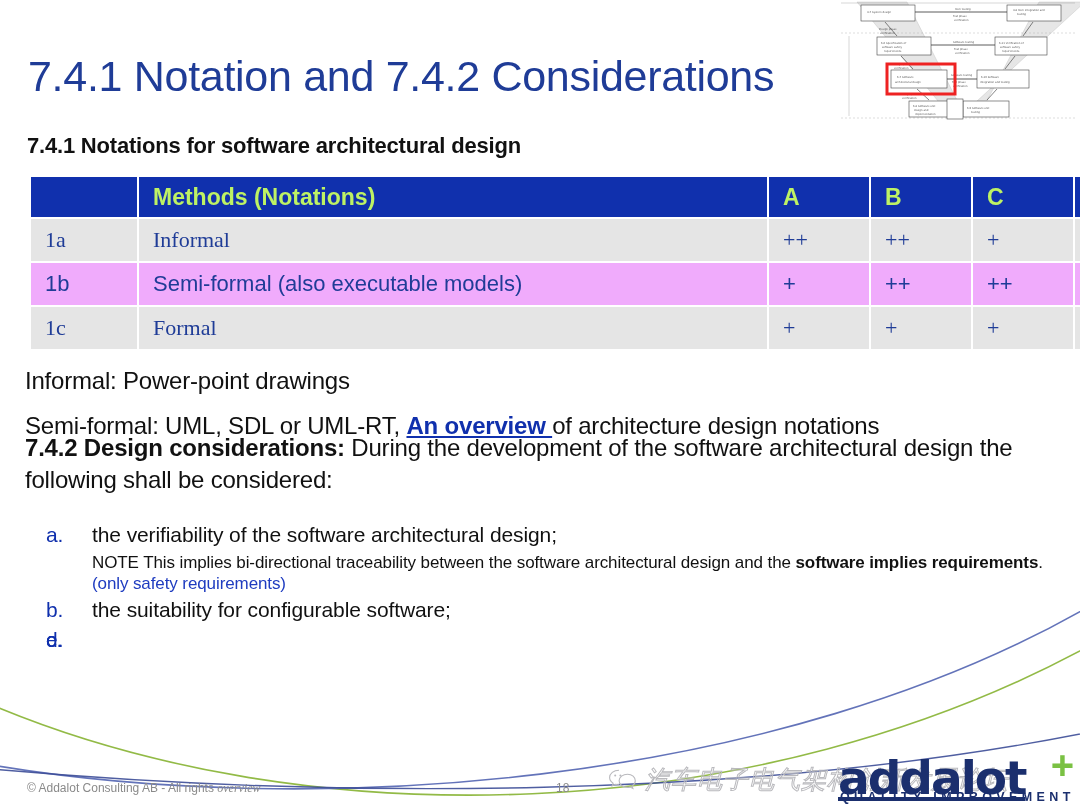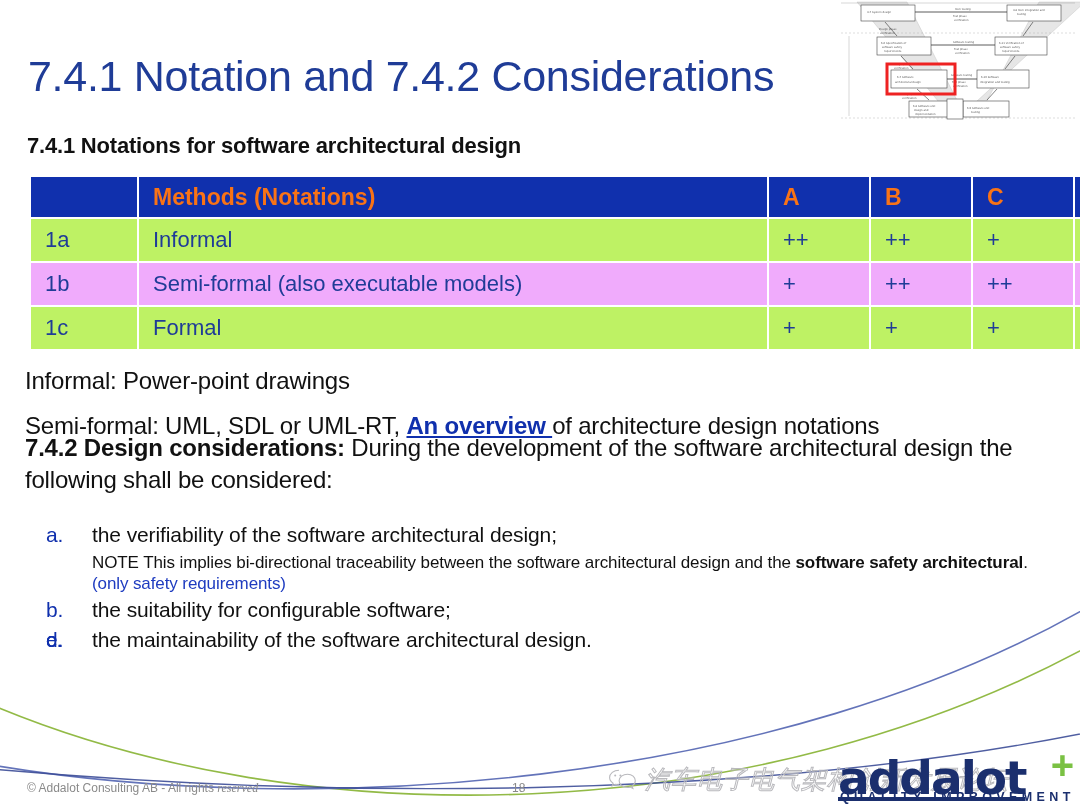--- a/index.html
+++ b/index.html
@@ -79,26 +79,26 @@
     text-align: left;
     vertical-align: middle;
     height: 42px;
     color: #1f3c97;
     font-weight: normal;
     white-space: nowrap;
     overflow: hidden;
   }
   table.notations thead th {
     background: #1030ad;
-    color: #f97316;
+    color: #bef264;
     font-weight: bold;
     height: 40px;
     font-size: 23px;
   }
-  table.notations tbody tr.odd td { background: #bef264; }
+  table.notations tbody tr.odd td { background: #e5e5e5; font-family: Liberation Serif, serif; }
   table.notations tbody tr.even td { background: #f0abfc; }
   .col-id    { width: 78px; }
   .col-meth  { width: 600px; }
   .col-asil  { width: 72px; }
   td.asil, th.asil { text-align: left; }
 
   
   .para {
     position: absolute;
     font-size: 24px;
@@ -158,21 +158,21 @@
   .copyright {
     position: absolute;
     left: 27px;
     top: 781px;
     font-size: 12px;
     color: #8a8a8a;
   }
   .copyright .italic { font-style: italic; font-family: "Liberation Serif", serif; }
   .pagenum {
     position: absolute;
-    left: 512px;
+    left: 556px;
     top: 781px;
     font-size: 12px;
     color: #8a8a8a;
     text-align: center;
   }
 
   
   .logo {
     position: absolute;
     left: 838px;
@@ -360,37 +360,37 @@
 
   <div class="para p-informal">Informal: Power-point drawings</div>
 
   <div class="para p-semi"><span>Semi-formal: UML, SDL or UML-RT, </span><a class="overview" href="#">An overview </a><span>of architecture design notations</span></div>
 
   <div class="para p-742"><b>7.4.2 Design considerations:</b><span> During the development of the software architectural design the following shall be considered:</span></div>
 
   <ol class="considerations">
     <li>
       <span class="marker">a.</span><span>the verifiability of the software architectural design;</span>
-      <div class="note"><span>NOTE This implies bi-directional traceability between the software architectural design and the </span><b>software safety architectural</b><span>. </span><span class="blue">(only safety requirements)</span></div>
+      <div class="note"><span>NOTE This implies bi-directional traceability between the software architectural design and the </span><b>software implies requirements</b><span>. </span><span class="blue">(only safety requirements)</span></div>
     </li>
     <li>
       <span class="marker">b.</span><span>the suitability for configurable software;</span>
     </li>
     <li>
       <span class="marker">c.</span>
     </li>
     <li>
       <span class="marker">d.</span>
     </li>
     <li>
-      <span class="marker">e.</span><span>the maintainability of the software architectural design.</span>
+      <span class="marker">e.</span>
     </li>
   </ol>
 
-  <div class="copyright"><span>© Addalot Consulting AB -  All rights </span><span class="italic">reserved</span></div>
+  <div class="copyright"><span>© Addalot Consulting AB -  All rights </span><span class="italic">overview</span></div>
 
   <div class="pagenum">18</div>
 
   <div class="watermark">
     <svg width="30" height="24" viewBox="0 0 30 24">
       <path d="M11 3.2C5.6 3.2 1.6 6.6 1.6 10.6c0 2.3 1.4 4.3 3.5 5.6l-0.9 2.6 3-1.5c0.9 0.2 1.8 0.4 2.8 0.4 0.3 0 0.6 0 0.9-0.1" fill="none" stroke="#b9b9bd" stroke-width="1.1"></path>
       <path d="M19.5 7.2c-4.7 0-8.4 3-8.4 6.6s3.7 6.6 8.4 6.6c0.9 0 1.8-0.1 2.6-0.3l2.8 1.4-0.8-2.4c1.9-1.2 3.2-3 3.2-5.3 0-3.6-3.2-6.6-7.8-6.6z" fill="none" stroke="#b9b9bd" stroke-width="1.1"></path>
       <circle cx="7.2" cy="8.6" r="1.0" fill="#b9b9bd"></circle>
       <circle cx="12.4" cy="8.6" r="1.0" fill="#b9b9bd"></circle>
     </svg>

